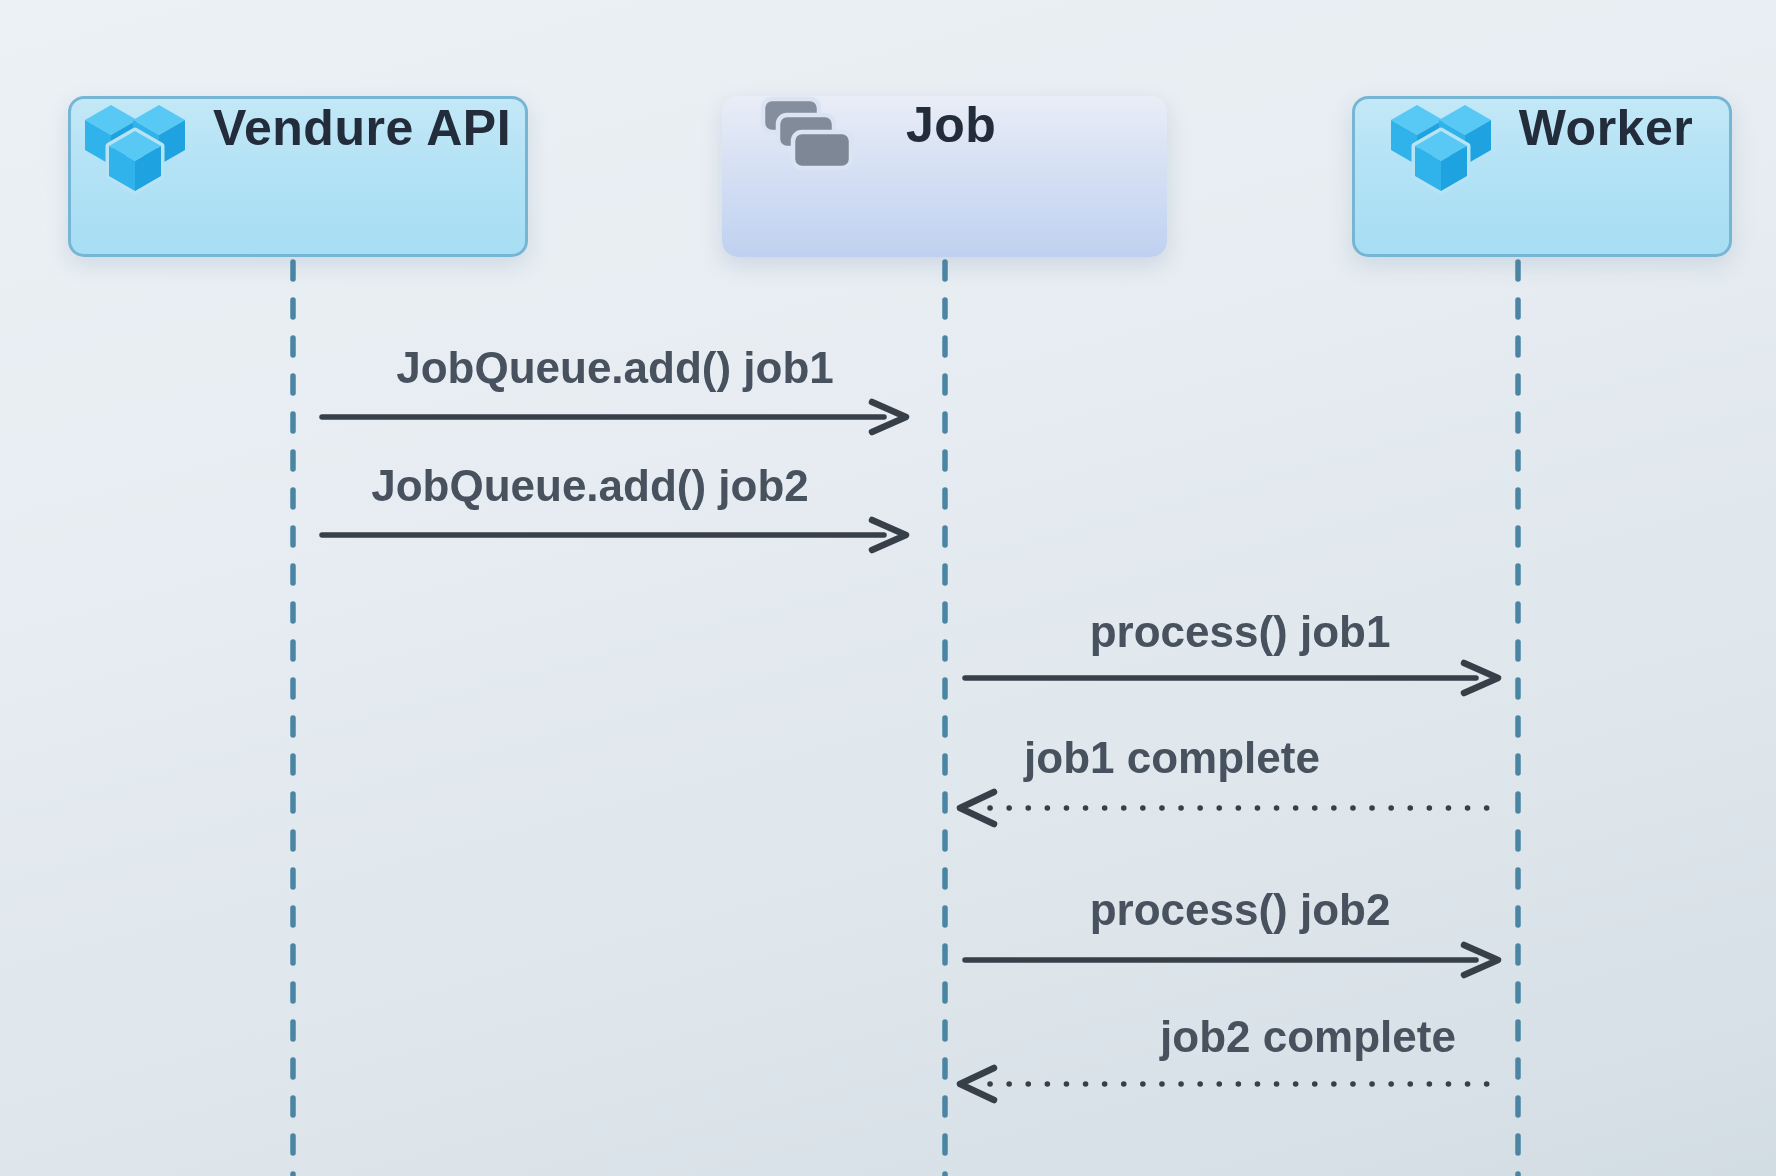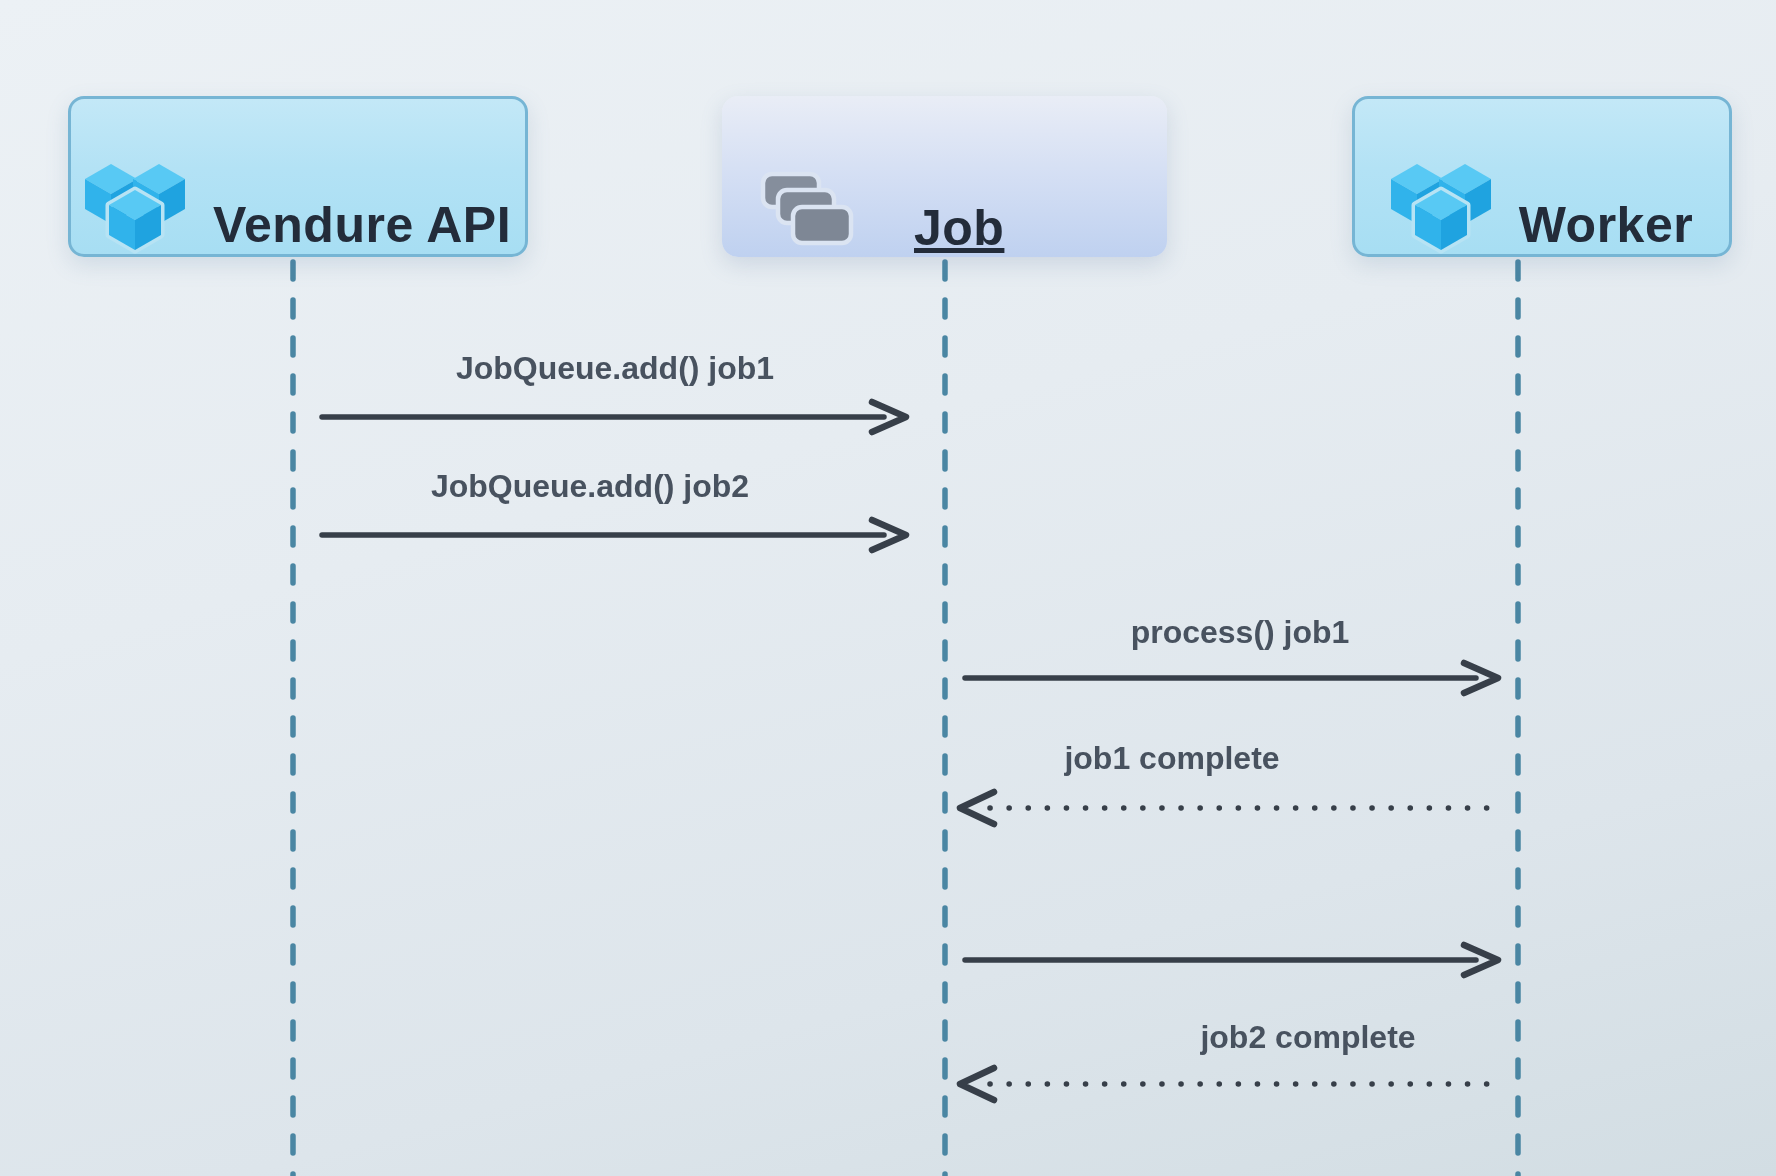--- a/index.html
+++ b/index.html
@@ -19,49 +19,49 @@
     position: absolute;
     left: 0; top: 0;
   }
   .actor-box {
     position: absolute;
     top: 96px;
     height: 161px;
     box-sizing: border-box;
     border-radius: 16px;
     display: flex;
-    align-items: flex-end;
+    align-items: flex-start;
     justify-content: center;
     gap: 28px;
   }
   .actor-box.blue {
     background: linear-gradient(180deg, #c3e8f7 0%, #b3e2f5 45%, #a7def3 100%);
     border: 3px solid #76b5d4;
     box-shadow: 0 8px 22px rgba(90, 130, 160, 0.18);
   }
   .actor-box.job {
     background: linear-gradient(180deg, #e9edf6 0%, #d6e0f4 45%, #bfd1f0 100%);
     border: none;
     justify-content: flex-start;
     padding-left: 38px;
     box-shadow: 0 8px 22px rgba(100, 125, 165, 0.20);
   }
-  .actor-box.job .actor-label { margin-left: 32px; text-decoration: underline; }
+  .actor-box.job .actor-label { margin-left: 24px; }
   .actor-label {
     font-size: 50px;
     font-weight: 700;
     color: #232c3a;
     white-space: nowrap;
     letter-spacing: 0.5px;
   }
   .actor-icon { display: block; flex: 0 0 auto; }
   .msg-label {
     position: absolute;
     transform: translate(-50%, -50%);
-    font-size: 32px;
+    font-size: 44px;
     font-weight: 700;
     color: #48525f;
     white-space: nowrap;
   }
 </style>
 </head>
 <body>
 
 <div class="stage">
 
@@ -155,15 +155,16 @@
         <polygon points="76,47 50,62 50,92 76,77" fill="#1fa3e0"></polygon>
       </g>
     </svg>
     <span class="actor-label">Worker</span>
   </div>
 
   <div class="msg-label" style="left:615px;  top:368px;">JobQueue.add() job1</div>
   <div class="msg-label" style="left:590px;  top:486px;">JobQueue.add() job2</div>
   <div class="msg-label" style="left:1240px; top:632px;text-align:center;">process() job1</div>
   <div class="msg-label" style="left:1172px; top:758px;">job1 complete</div>
+  <div class="msg-label" style="left:1240px; top:910px;">process() job2</div>
   <div class="msg-label" style="left:1308px; top:1037px;">job2 complete</div>
 
 </div>
 
 </body></html>

